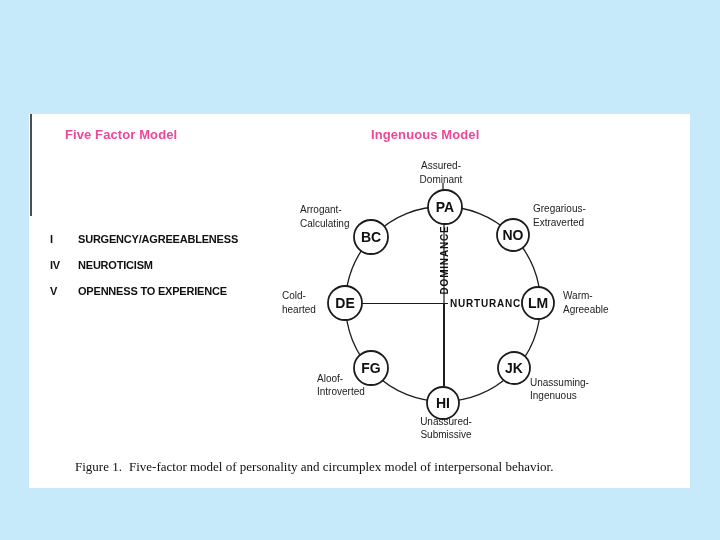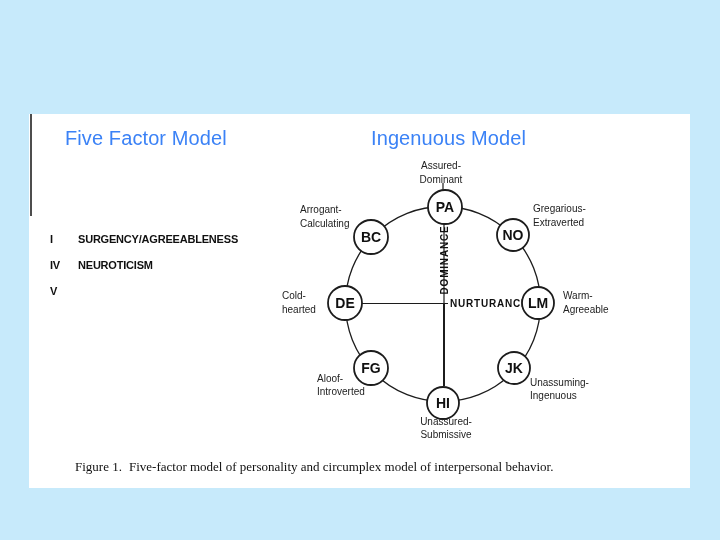--- a/index.html
+++ b/index.html
@@ -10,21 +10,21 @@
   }
   .panel {
     position:absolute; left:29px; top:114px; width:661px; height:374px;
     background:#ffffff;
   }
   .scan-line {
     position:absolute; left:1px; top:0; width:2px; height:102px;
     background:#4d4d4d;
   }
   .model-title {
-    position:absolute; font-weight:normal; font-size:20px; color:#3b82f6;
+    position:absolute; font-weight:bold; font-size:13px; color:#ec4899;
     white-space:nowrap; letter-spacing:0.1px;
   }
   .ffm-title { left:36px; top:13px; }
   .cm-title  { left:342px; top:13px; }
   .factors { position:absolute; left:21px; top:119px; }
   .factor-row {
     display:flex; height:26px; align-items:flex-start;
     font-weight:bold; font-size:11px; letter-spacing:-0.2px; color:#101010;
     white-space:nowrap;
   }
@@ -68,20 +68,21 @@
     <div class="factor-row">
       <span class="numeral">I</span>
       <span class="flabel">SURGENCY/AGREEABLENESS</span>
     </div>
     <div class="factor-row">
       <span class="numeral">IV</span>
       <span class="flabel">NEUROTICISM</span>
     </div>
     <div class="factor-row">
       <span class="numeral">V</span>
+      <span class="flabel">OPENNESS TO EXPERIENCE</span>
     </div>
   </div>
 
   <svg class="diagram" viewBox="0 0 661 374">
 
     <circle class="outline" cx="414" cy="190" r="97.5"></circle>
 
     <line class="axis" x1="415" y1="110" x2="415" y2="190" stroke-width="1.2"></line>
     <line class="axis" x1="415" y1="190" x2="415" y2="272" stroke-width="2"></line>
     <line class="axis" x1="333" y1="189.5" x2="493" y2="189.5" stroke-width="1.2"></line>

